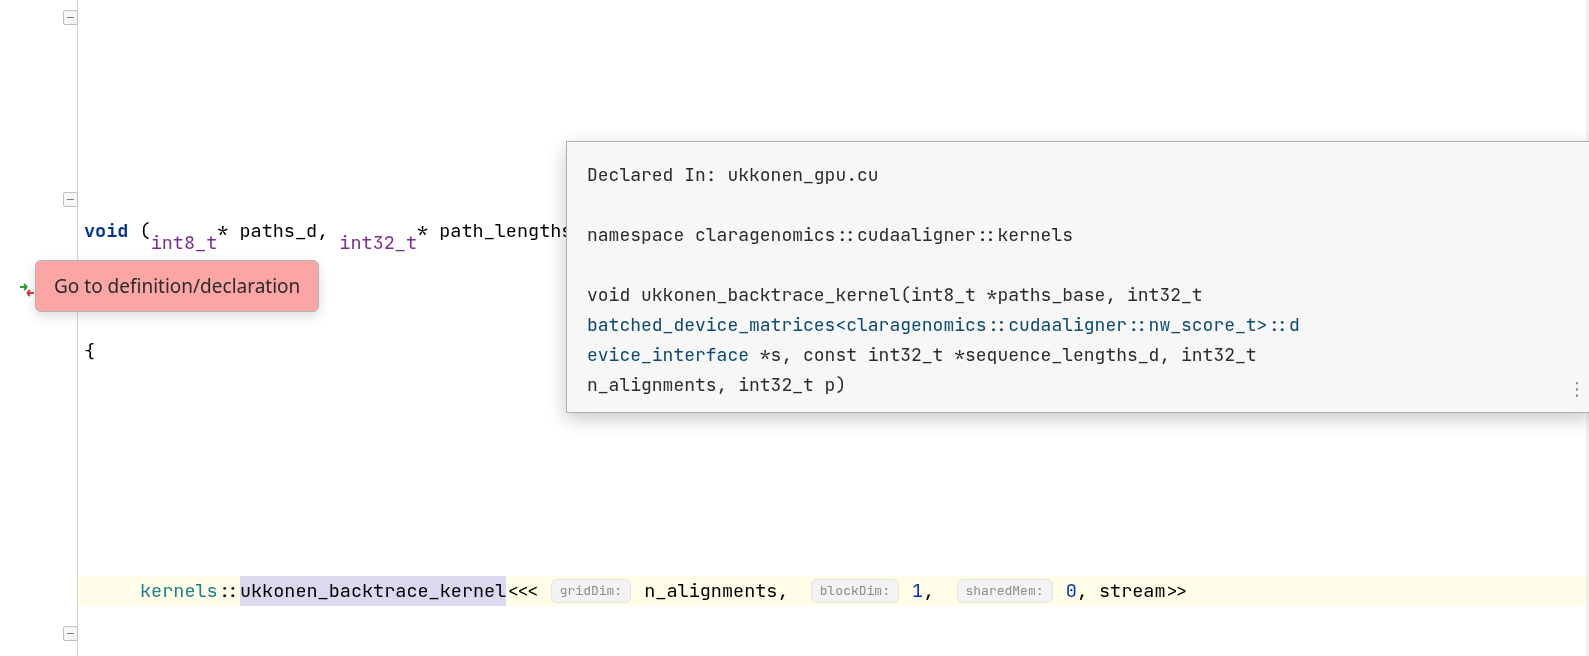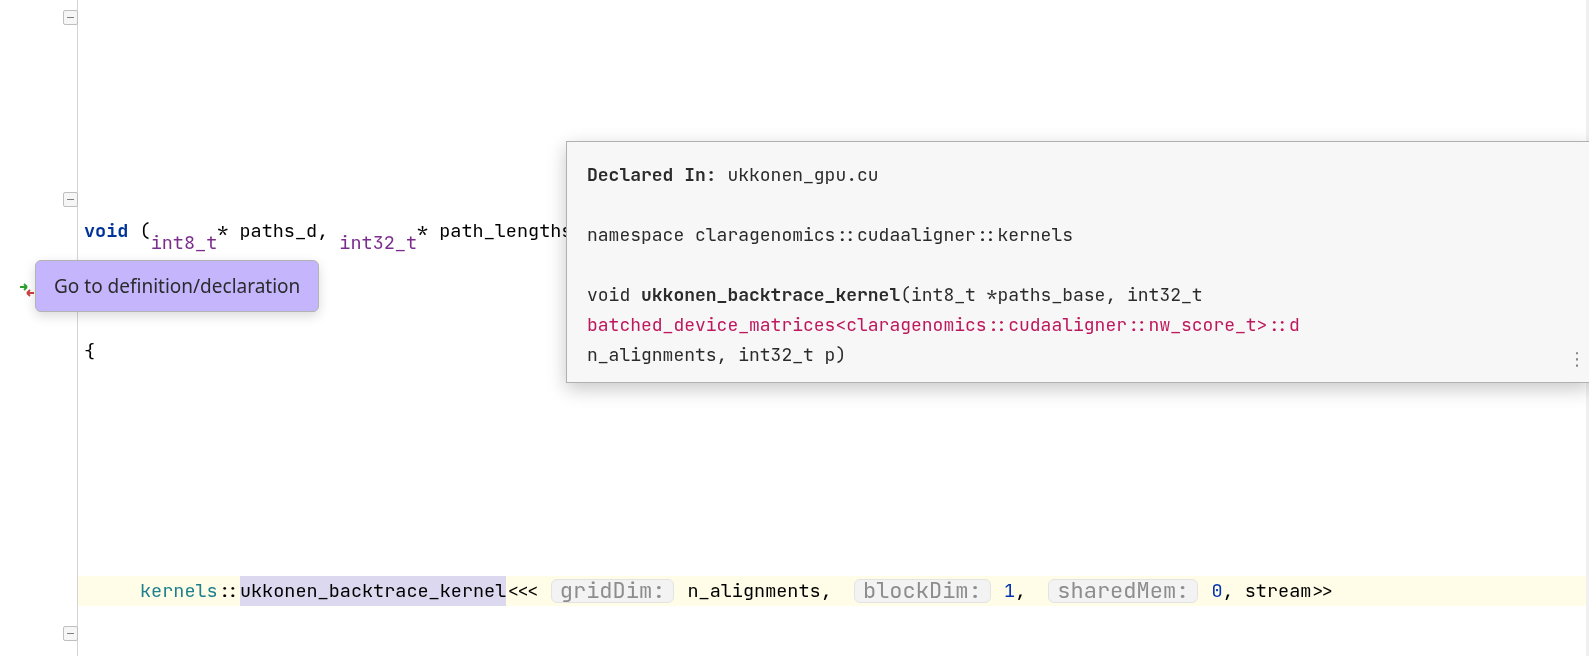--- a/index.html
+++ b/index.html
@@ -40,21 +40,21 @@
   .punc { color: #000000; }
   .hint-pill {
     display: inline-flex;
     align-items: center;
     background: #f3f3f3;
     border: 1px solid #e3e3e3;
     border-radius: 6px;
     color: #8d8d8d;
     padding: 0 8px;
     margin-right: 2px;
-    font-size: 22px;
+    font-size: 13px;
     height: 24px;
   }
   .hint-val { color: #0033b3; }
   .selected { background: #dcd8f0; }
   .fold-handle {
     position: absolute;
     left: 63px;
     width: 15px;
     height: 15px;
     border: 1px solid #bfbfbf;
@@ -71,21 +71,21 @@
     position: absolute;
     left: 19px;
     top: 282px;
     width: 16px;
     height: 16px;
   }
   .tooltip-goto {
     position: absolute;
     left: 35px;
     top: 260px;
-    background: #c4b5fd;
+    background: #fca5a5;
     border: 1px solid #b3b3b3;
     border-radius: 6px;
     box-shadow: 0 4px 12px rgba(0,0,0,0.15);
     padding: 12px 18px;
     font-family: system-ui, -apple-system, "Segoe UI", Roboto, sans-serif;
     font-size: 19px;
     color: #2b2b2b;
     z-index: 20;
   }
   .doc-popup {
@@ -98,22 +98,22 @@
     box-shadow: 0 6px 18px rgba(0,0,0,0.22);
     padding: 18px 20px 12px 20px;
     font-family: "JetBrains Mono", "Consolas", monospace;
     font-size: 18px;
     line-height: 30px;
     color: #2b2b2b;
     z-index: 15;
     white-space: normal;
   }
   .doc-popup .row { margin-bottom: 0; }
-  .doc-popup .bold { font-weight: bold; }
-  .doc-popup .link { color: #be185d; }
+  .doc-popup .bold { font-weight: normal; }
+  .doc-popup .link { color: #0c4a6e; }
   .doc-more {
     position: absolute;
     right: 6px;
     bottom: 8px;
     width: 16px;
     text-align: center;
     color: #808080;
     cursor: pointer;
     letter-spacing: -1px;
   }
@@ -185,17 +185,20 @@
   </div>
   <div class="row">&nbsp;</div>
   <div class="row">namespace claragenomics::cudaaligner::kernels</div>
   <div class="row">&nbsp;</div>
   <div class="row">
     <span>void</span><span>&nbsp;</span><span class="bold">ukkonen_backtrace_kernel</span><span>(int8_t *paths_base, int32_t</span>
   </div>
   <div class="row">
     <span class="link">batched_device_matrices</span><span class="link">&lt;claragenomics::cudaaligner::nw_score_t&gt;::</span><span class="link">d</span>
   </div>
+  <div class="row">
+    <span class="link">evice_interface</span><span> *s, const int32_t *sequence_lengths_d, int32_t</span>
+  </div>
   <div class="row">n_alignments, int32_t p)</div>
   <div class="doc-more">⋮</div>
 </div>
 
 <div class="scrollbar-v"></div>
 
 </body></html>

